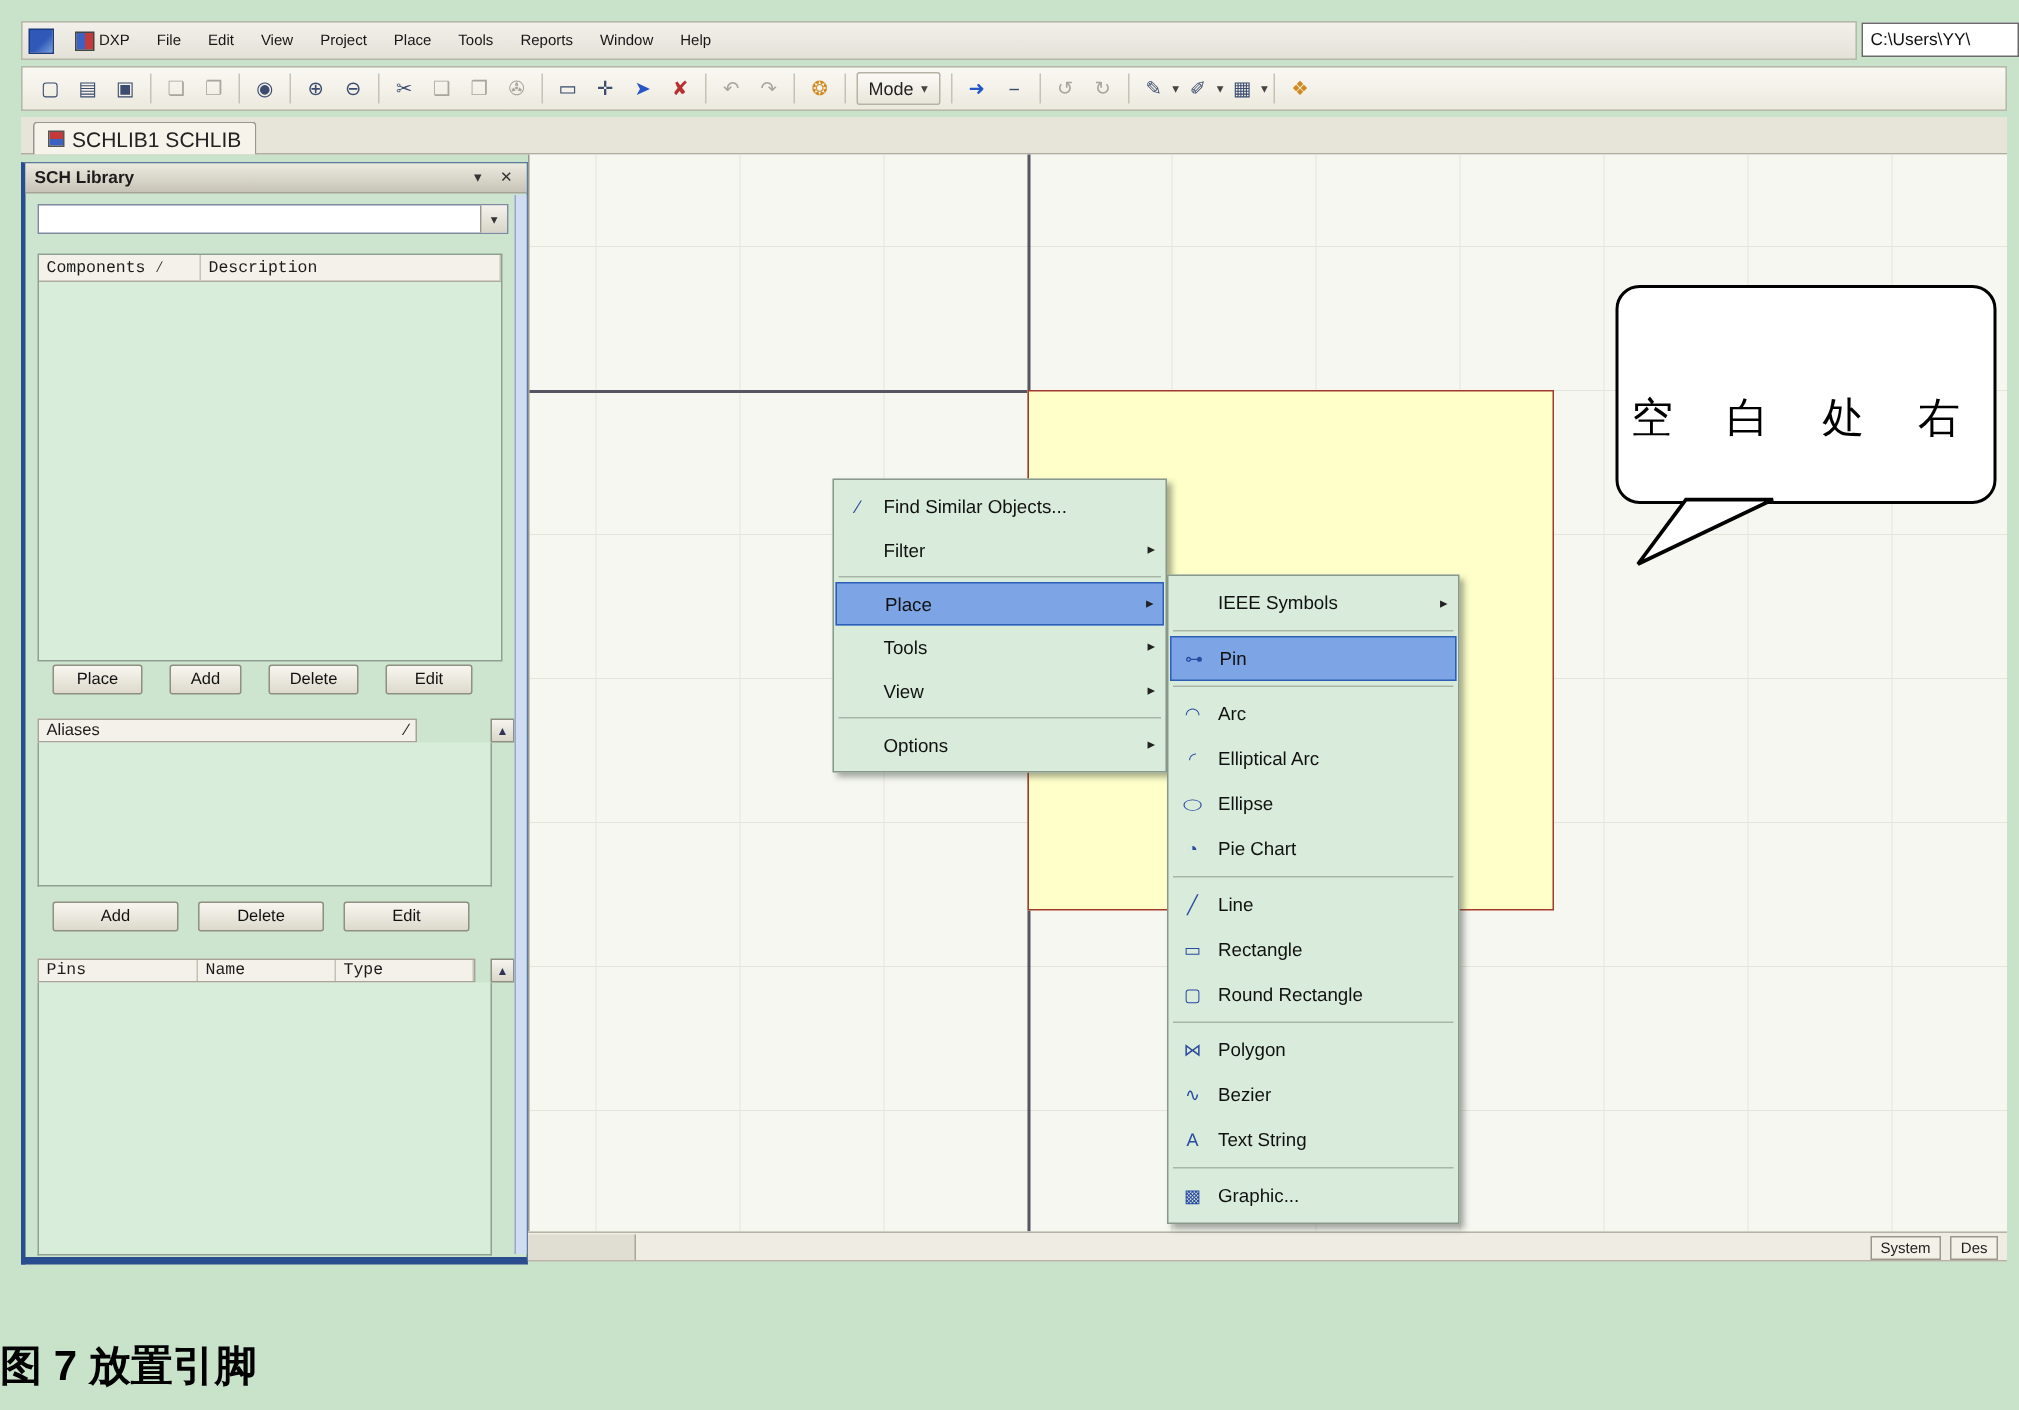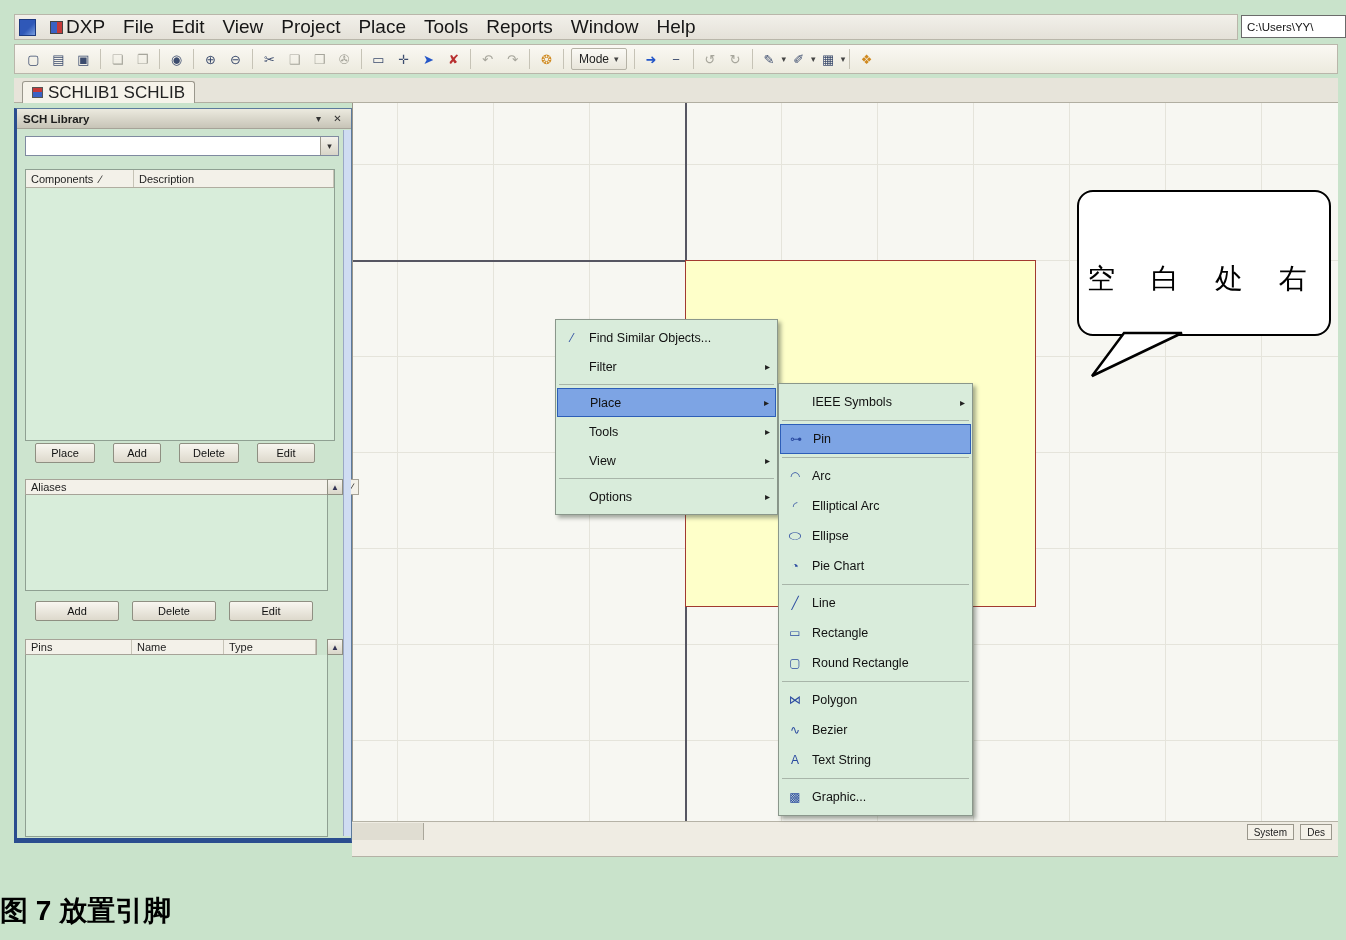--- a/index.html
+++ b/index.html
@@ -5,21 +5,21 @@
   * { margin:0; padding:0; box-sizing:border-box; }
   html,body { width:1346px; height:940px; }
   body { font-family:"Liberation Sans","DejaVu Sans",sans-serif; background:#c9e3cb; position:relative; overflow:hidden; }
 
   
   .menubar { position:absolute; left:14px; top:14px; width:1224px; height:26px;
              background:linear-gradient(#f2f0ea,#e4e1d8); border:1px solid #b9b6aa;
              display:flex; align-items:center; gap:2px; padding:0 4px; }
   .appicon { width:17px; height:17px; background:linear-gradient(135deg,#2f58b8 55%,#7aa0e0); border:1px solid #1c3a80; margin-right:4px; }
   .dxp-ic { width:13px; height:13px; margin-right:3px; background:linear-gradient(90deg,#3a62c4 50%,#c43a3a 50%); border:1px solid #444; }
-  .mitem { font-size:19px; color:#161616; padding:3px 8px; display:flex; align-items:center; cursor:default; }
+  .mitem { font-size:10px; color:#161616; padding:3px 8px; display:flex; align-items:center; cursor:default; }
   .pathbox { position:absolute; left:1241px; top:15px; width:105px; height:23px; background:#ffffff;
              border:1px solid #6b6b6b; font-size:11.5px; color:#111; display:flex; align-items:center; padding:0 5px; }
 
   
   .toolbar { position:absolute; left:14px; top:44px; width:1324px; height:30px;
              background:linear-gradient(#faf8f3,#eceade); border:1px solid #b9b6aa;
              display:flex; align-items:center; padding:0 6px; }
   .tb-btn { width:23px; height:23px; display:flex; align-items:center; justify-content:center;
             font-size:13px; color:#3c4c6e; border:1px solid transparent; border-radius:2px; margin:0 1px; }
   .tb-btn.gray { color:#a7a69c; }
@@ -29,37 +29,37 @@
   .tb-sep { width:1px; height:20px; background:#c6c3b6; margin:0 4px; }
   .mode-btn { height:22px; display:flex; align-items:center; gap:5px; font-size:12px; color:#222;
               padding:0 7px; border:1px solid #b5b2a6; border-radius:2px; background:linear-gradient(#fbfaf6,#e8e5da); margin:0 3px; }
   .caret { font-size:9px; color:#444; }
 
   
   .tabstrip { position:absolute; left:14px; top:78px; width:1324px; height:25px;
               background:#e7e4da; border-bottom:1px solid #b1aea1; }
   .doctab { position:absolute; left:8px; top:3px; height:22px; display:flex; align-items:center; gap:5px;
             background:#f6f3ea; border:1px solid #9a978c; border-bottom:none; border-radius:3px 3px 0 0;
-            padding:0 9px; font-size:17px; color:#222; }
+            padding:0 9px; font-size:14px; color:#222; }
   .doctab-ic { width:11px; height:11px; background:linear-gradient(180deg,#c43a3a 50%,#3a62c4 50%); border:1px solid #555; }
 
   
   .canvas { position:absolute; left:352px; top:103px; width:986px; height:718px;
             background-color:#f7f7f2;
             background-image:linear-gradient(#e5e4db 1px, transparent 1px),
                              linear-gradient(90deg,#e5e4db 1px, transparent 1px);
             background-size:96px 96px; background-position:44px 61px;
             border-left:1px solid #9a978c; }
   .cross-v { position:absolute; left:332px; top:0; width:2px; height:100%; background:#565662; }
   .cross-h { position:absolute; left:0; top:157px; width:332px; height:2px; background:#565662; }
   .sheet-rect { position:absolute; left:332px; top:157px; width:351px; height:347px;
                 background:#feffc9; border:1.5px solid #a23a30; }
 
   
-  .statusbar { position:absolute; left:352px; top:821px; width:986px; height:36px;
+  .statusbar { position:absolute; left:352px; top:821px; width:986px; height:20px;
                background:#efece3; border-top:1px solid #b5b2a6; border-bottom:1px solid #b5b2a6; }
   .hthumb { position:absolute; left:0; top:1px; width:72px; height:17px; background:#e0ddd2; border-right:1px solid #a9a69a; }
   .stab { position:absolute; top:2px; height:16px; background:#f4f1e8; border:1px solid #9a978c;
           font-size:10px; color:#222; display:flex; align-items:center; padding:0 6px; }
   .stab.sys { right:44px; } .stab.des { right:6px; }
 
   
   .panel { position:absolute; left:14px; top:108px; width:338px; height:735px;
            background:#cde4cf; border:1px solid #5c7a9c; border-left:3px solid #2a4d8f; border-bottom:5px solid #2a4d8f;
            font-size:11px; color:#1c1c1c; }
@@ -68,21 +68,21 @@
             display:flex; align-items:center; padding:0 6px; font-weight:bold; font-size:11.5px; }
   .ptitle .sp { flex:1; }
   .ptitle-btn { width:15px; height:14px; display:flex; align-items:center; justify-content:center;
                 font-size:10px; color:#333; margin-left:4px; }
   .pcombo { position:absolute; left:8px; top:27px; width:314px; height:20px; background:#fff; border:1px solid #7f8aa0; display:flex; }
   .pcombo .fld { flex:1; }
   .pcombo .drop { width:18px; background:linear-gradient(#f4f2ec,#d8d5c8); border-left:1px solid #9a978c;
                   display:flex; align-items:center; justify-content:center; font-size:9px; color:#333; }
   .ctable { position:absolute; left:8px; top:60px; width:310px; height:272px; background:#d8edda; border:1px solid #8fa092; }
   .thead { display:flex; height:18px; background:#f3f1e9; border-bottom:1px solid #b0ada0; }
-  .thc { padding:2px 5px; border-right:1px solid #c6c3b6; display:flex; align-items:center; gap:6px; }
+  .thc { padding:2px 5px; border-right:1px solid #c6c3b6; display:flex; align-items:center; gap:6px;font-family:Liberation Mono, monospace; }
   .sel-row { display:flex; align-items:center; gap:5px; height:19px; background:#2e6bc2; color:#fff; padding:0 4px; }
   .comp-ic { width:9px; height:12px; background:#f2c135; border:1px solid #96720e; }
   .btnrow { position:absolute; display:flex; }
   .pbtn { height:20px; background:linear-gradient(#f8f6f0,#ddd9cc); border:1px solid #8f8f82; border-radius:2px;
           font-size:11px; color:#111; display:flex; align-items:center; justify-content:center; }
   .secbar { position:absolute; left:8px; height:16px; background:#f3f1e9; border:1px solid #a6a398;
             display:flex; align-items:center; padding:0 5px; }
   .secbar .sp { flex:1; }
   .greenbox { position:absolute; left:8px; background:#d8edda; border:1px solid #8fa092; border-top:none; }
   .scrollup { position:absolute; width:16px; height:16px; background:linear-gradient(#f6f4ee,#d9d6c9);
@@ -227,21 +227,21 @@
     </div>
   </div>
 
   <div class="btnrow" style="left:18px; top:334px; gap:18px;">
     <div class="pbtn" style="width:60px;">Place</div>
     <div class="pbtn" style="width:48px;">Add</div>
     <div class="pbtn" style="width:60px;">Delete</div>
     <div class="pbtn" style="width:58px;">Edit</div>
   </div>
 
-  <div class="secbar" style="top:370px; width:334px;">
+  <div class="secbar" style="top:370px; width:253px;">
     <span>Aliases</span>
     <span class="sp"></span>
     <span>∕</span>
   </div>
   <div class="scrollup" style="right:8px; top:370px;">▲</div>
   <div class="greenbox" style="top:386px; width:303px; height:96px;"></div>
 
   <div class="btnrow" style="left:18px; top:492px; gap:13px;">
     <div class="pbtn" style="width:84px;">Add</div>
     <div class="pbtn" style="width:84px;">Delete</div>

